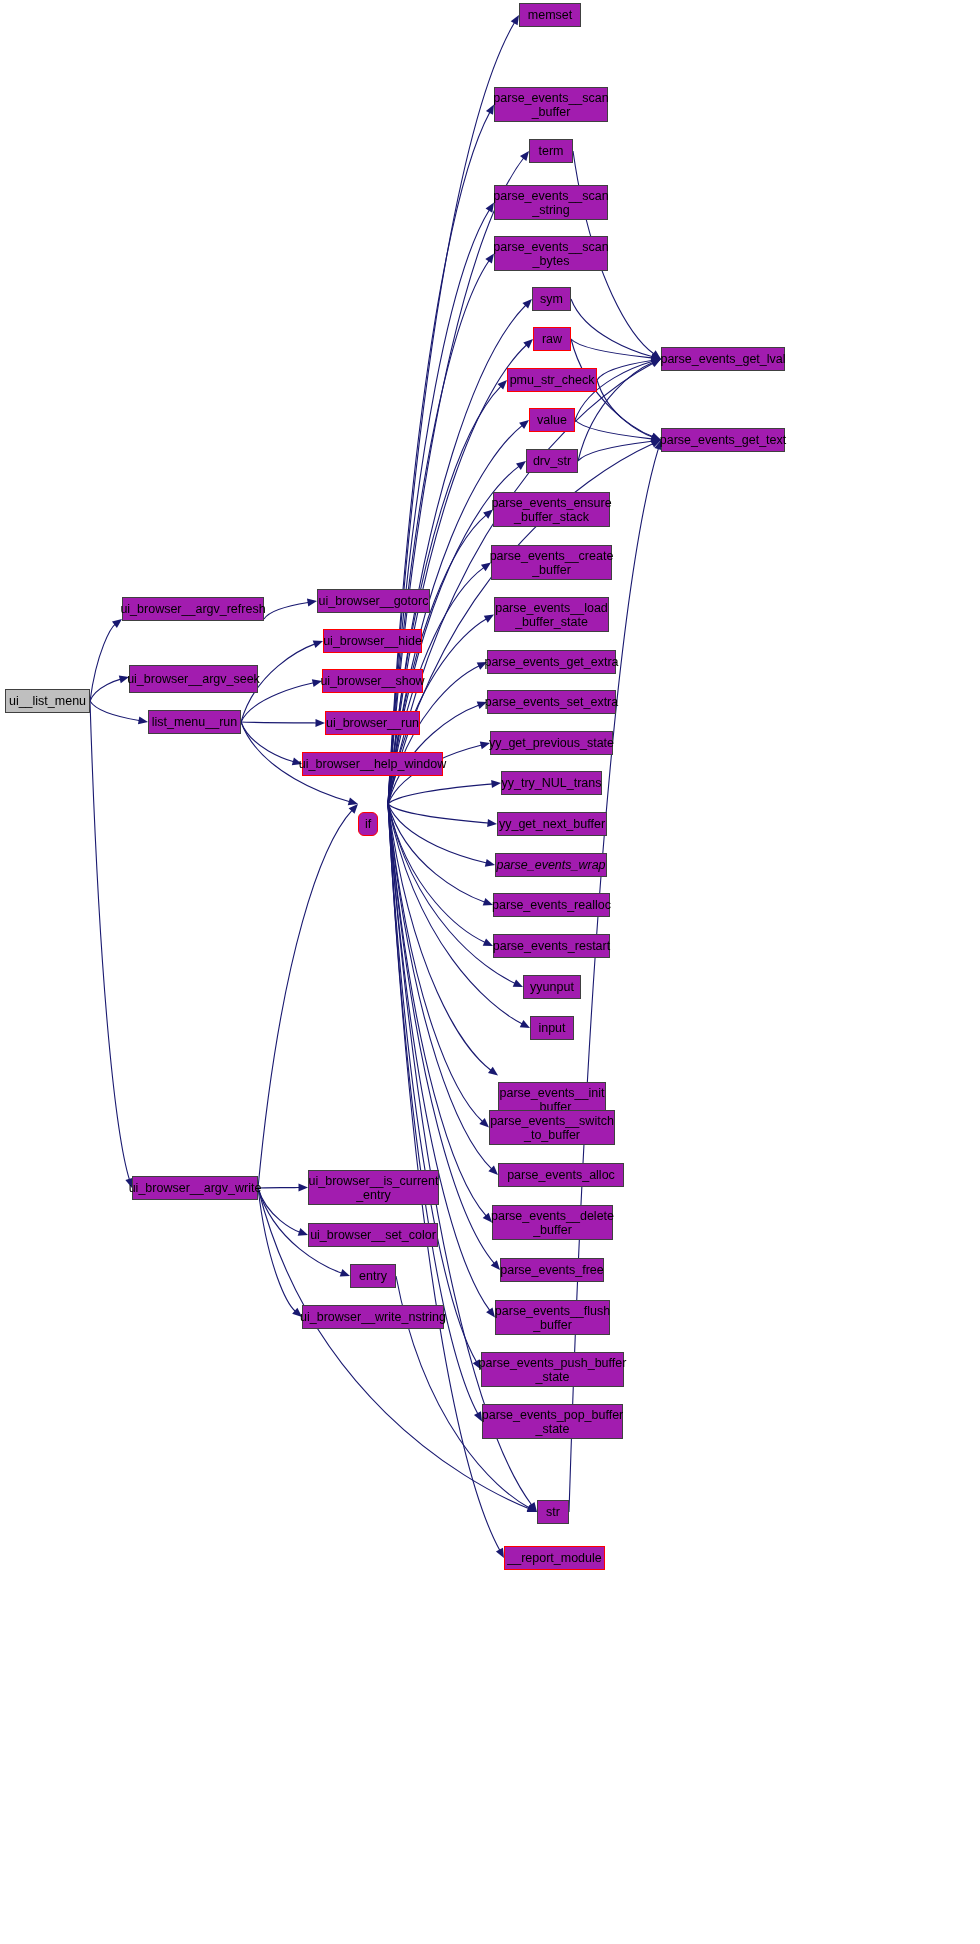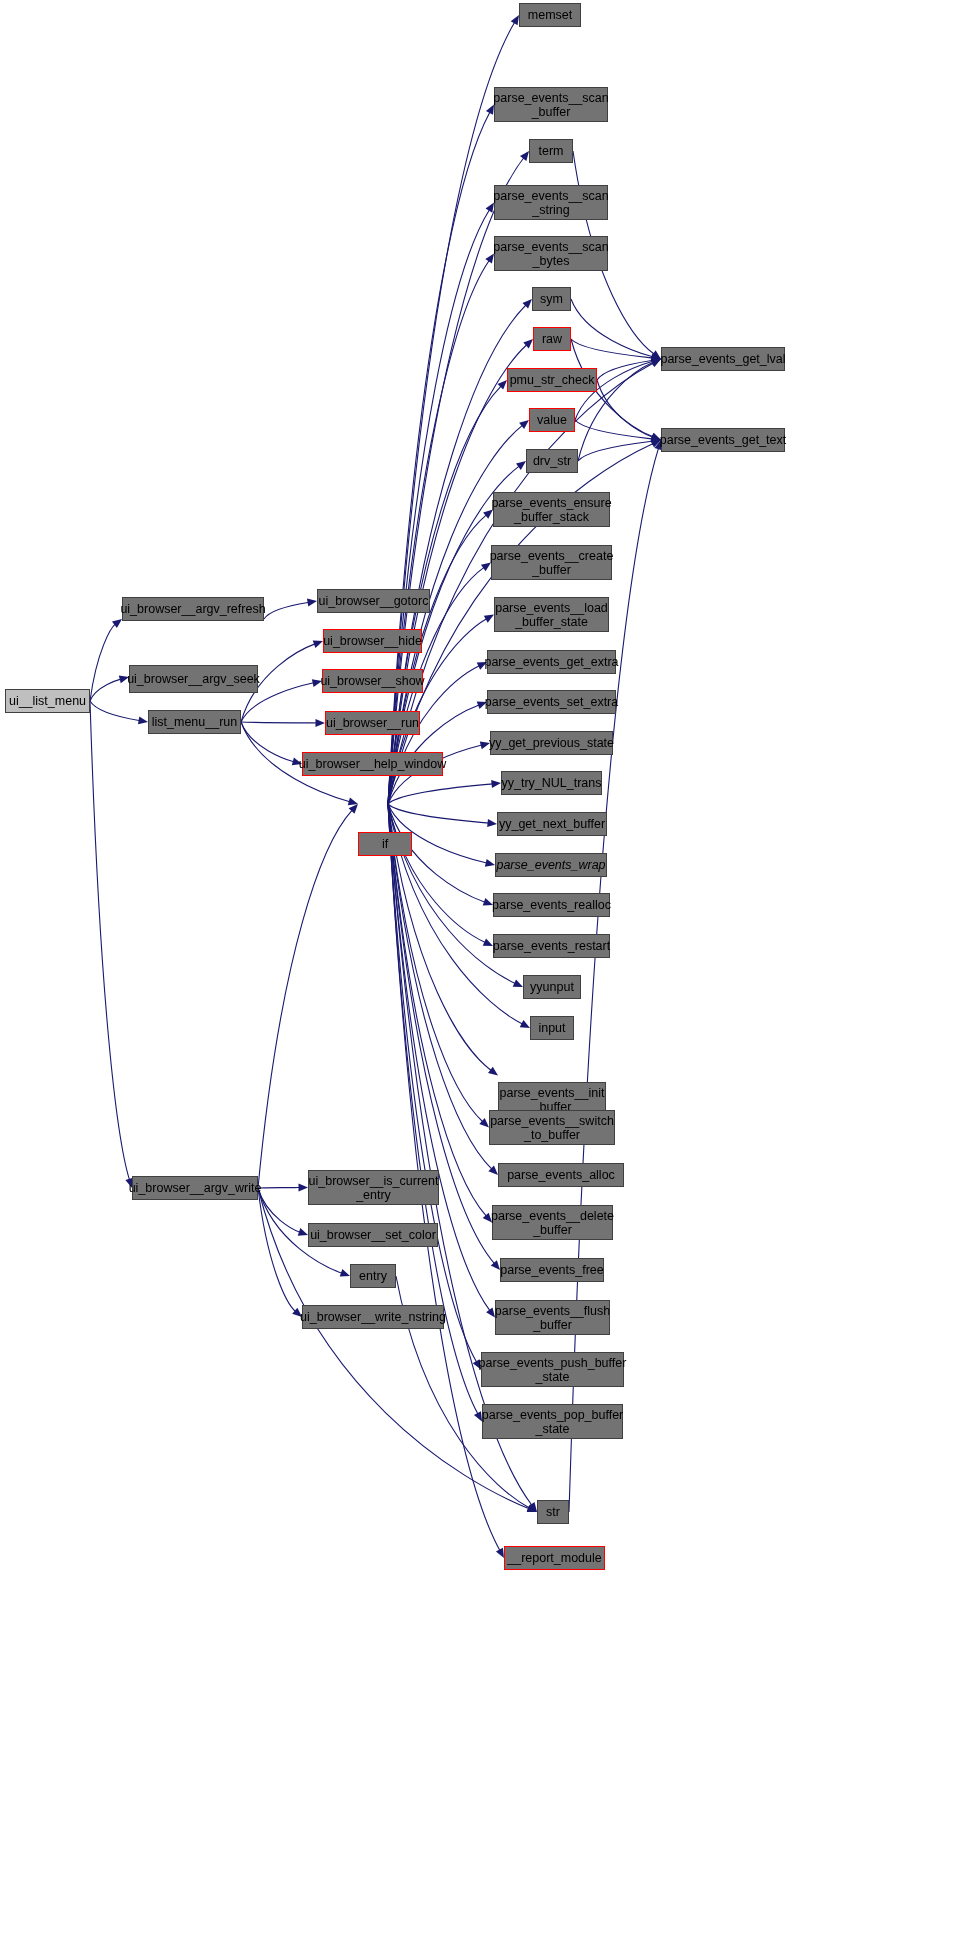--- a/index.html
+++ b/index.html
@@ -1,20 +1,20 @@
 <!DOCTYPE html>
 <html><head>
 <meta charset="utf-8">
 <style>
   html,body{margin:0;padding:0;background:#ffffff;}
   body{font-family:"Liberation Sans","DejaVu Sans",sans-serif;}
   #graph{position:relative;width:980px;height:1944px;background:#fff;overflow:hidden;}
   #edges{position:absolute;left:0;top:0;width:980px;height:1944px;}
   .node{position:absolute;box-sizing:border-box;display:flex;align-items:center;
-        justify-content:center;text-align:center;background:#737373;
+        justify-content:center;text-align:center;background:#a21caf;
         border:1px solid #404040;font-size:12.5px;line-height:1.12;
         color:#000;white-space:pre-line;letter-spacing:0px;}
   .node.red{border-color:#ff0000;}
   .node.root{background:#bfbfbf;border-color:#404040;}
   .node span{display:block;padding:0 4px;}
 </style>
 </head>
 <body>
 
 <div id="graph">
@@ -149,21 +149,21 @@
 <div class="node root" style="left: 5px; top: 689px; width: 85px; height: 24px;"><span>ui__list_menu</span></div>
     <div class="node" style="left: 122px; top: 597px; width: 142px; height: 24px;"><span>ui_browser__argv_refresh</span></div>
     <div class="node" style="left: 129px; top: 665px; width: 129px; height: 28px;"><span>ui_browser__argv_seek</span></div>
     <div class="node" style="left: 148px; top: 710px; width: 93px; height: 24px;"><span>list_menu__run</span></div>
     <div class="node" style="left: 132px; top: 1176px; width: 126px; height: 24px;"><span>ui_browser__argv_write</span></div>
     <div class="node" style="left: 317px; top: 589px; width: 113px; height: 24px;"><span>ui_browser__gotorc</span></div>
     <div class="node red" style="left: 323px; top: 629px; width: 99px; height: 24px;"><span>ui_browser__hide</span></div>
     <div class="node red" style="left: 322px; top: 669px; width: 101px; height: 24px;"><span>ui_browser__show</span></div>
     <div class="node red" style="left: 325px; top: 711px; width: 95px; height: 24px;"><span>ui_browser__run</span></div>
     <div class="node red" style="left: 302px; top: 752px; width: 141px; height: 24px;"><span>ui_browser__help_window</span></div>
-    <div class="node red" style="left: 358px; top: 832px; width: 54px; height: 24px;"><span>if</span></div>
+    <div class="node red" style="left: 358px; top: 812px; width: 20px; height: 24px; border-radius: 6px;"><span>if</span></div>
     <div class="node" style="left: 308px; top: 1170px; width: 131px; height: 35px;"><span>ui_browser__is_current
 _entry</span></div>
     <div class="node" style="left: 308px; top: 1223px; width: 130px; height: 24px;"><span>ui_browser__set_color</span></div>
     <div class="node" style="left: 350px; top: 1264px; width: 46px; height: 24px;"><span>entry</span></div>
     <div class="node" style="left: 302px; top: 1305px; width: 142px; height: 24px;"><span>ui_browser__write_nstring</span></div>
     <div class="node" style="left: 519px; top: 3px; width: 62px; height: 24px;"><span>memset</span></div>
     <div class="node" style="left: 494px; top: 87px; width: 114px; height: 35px;"><span>parse_events__scan
 _buffer</span></div>
     <div class="node" style="left: 529px; top: 139px; width: 44px; height: 24px;"><span>term</span></div>
     <div class="node" style="left: 494px; top: 185px; width: 114px; height: 35px;"><span>parse_events__scan

